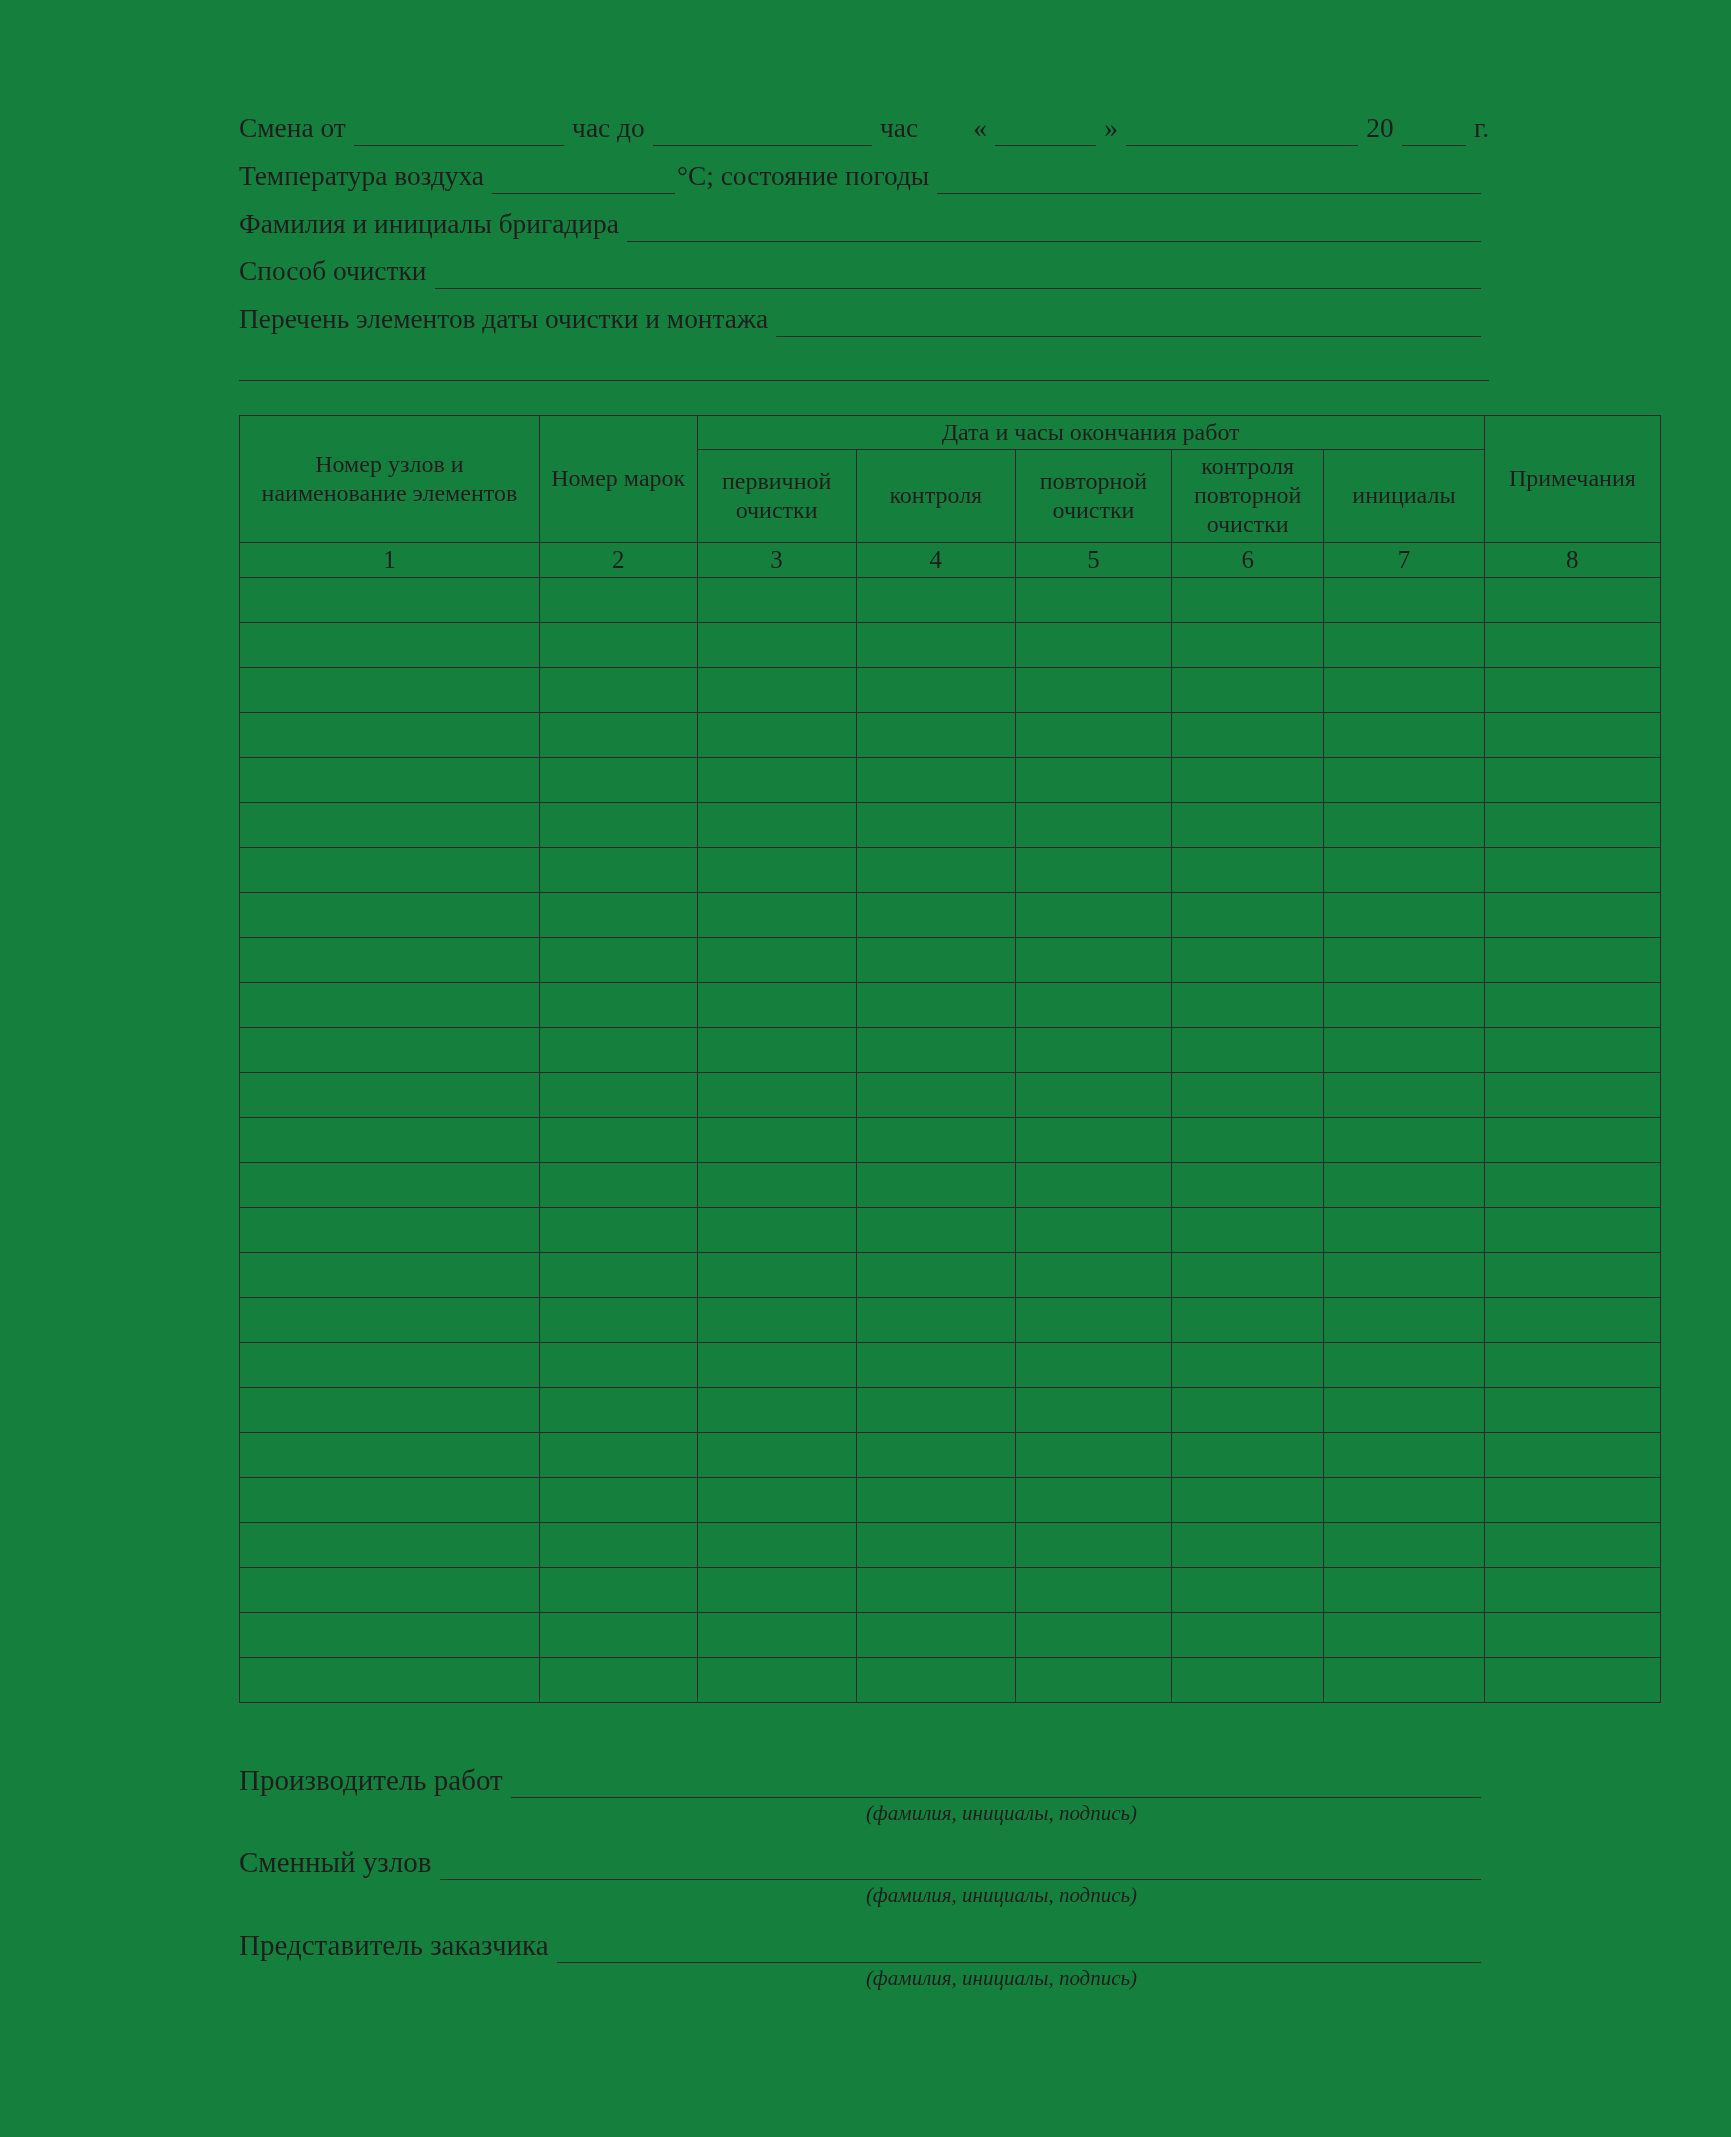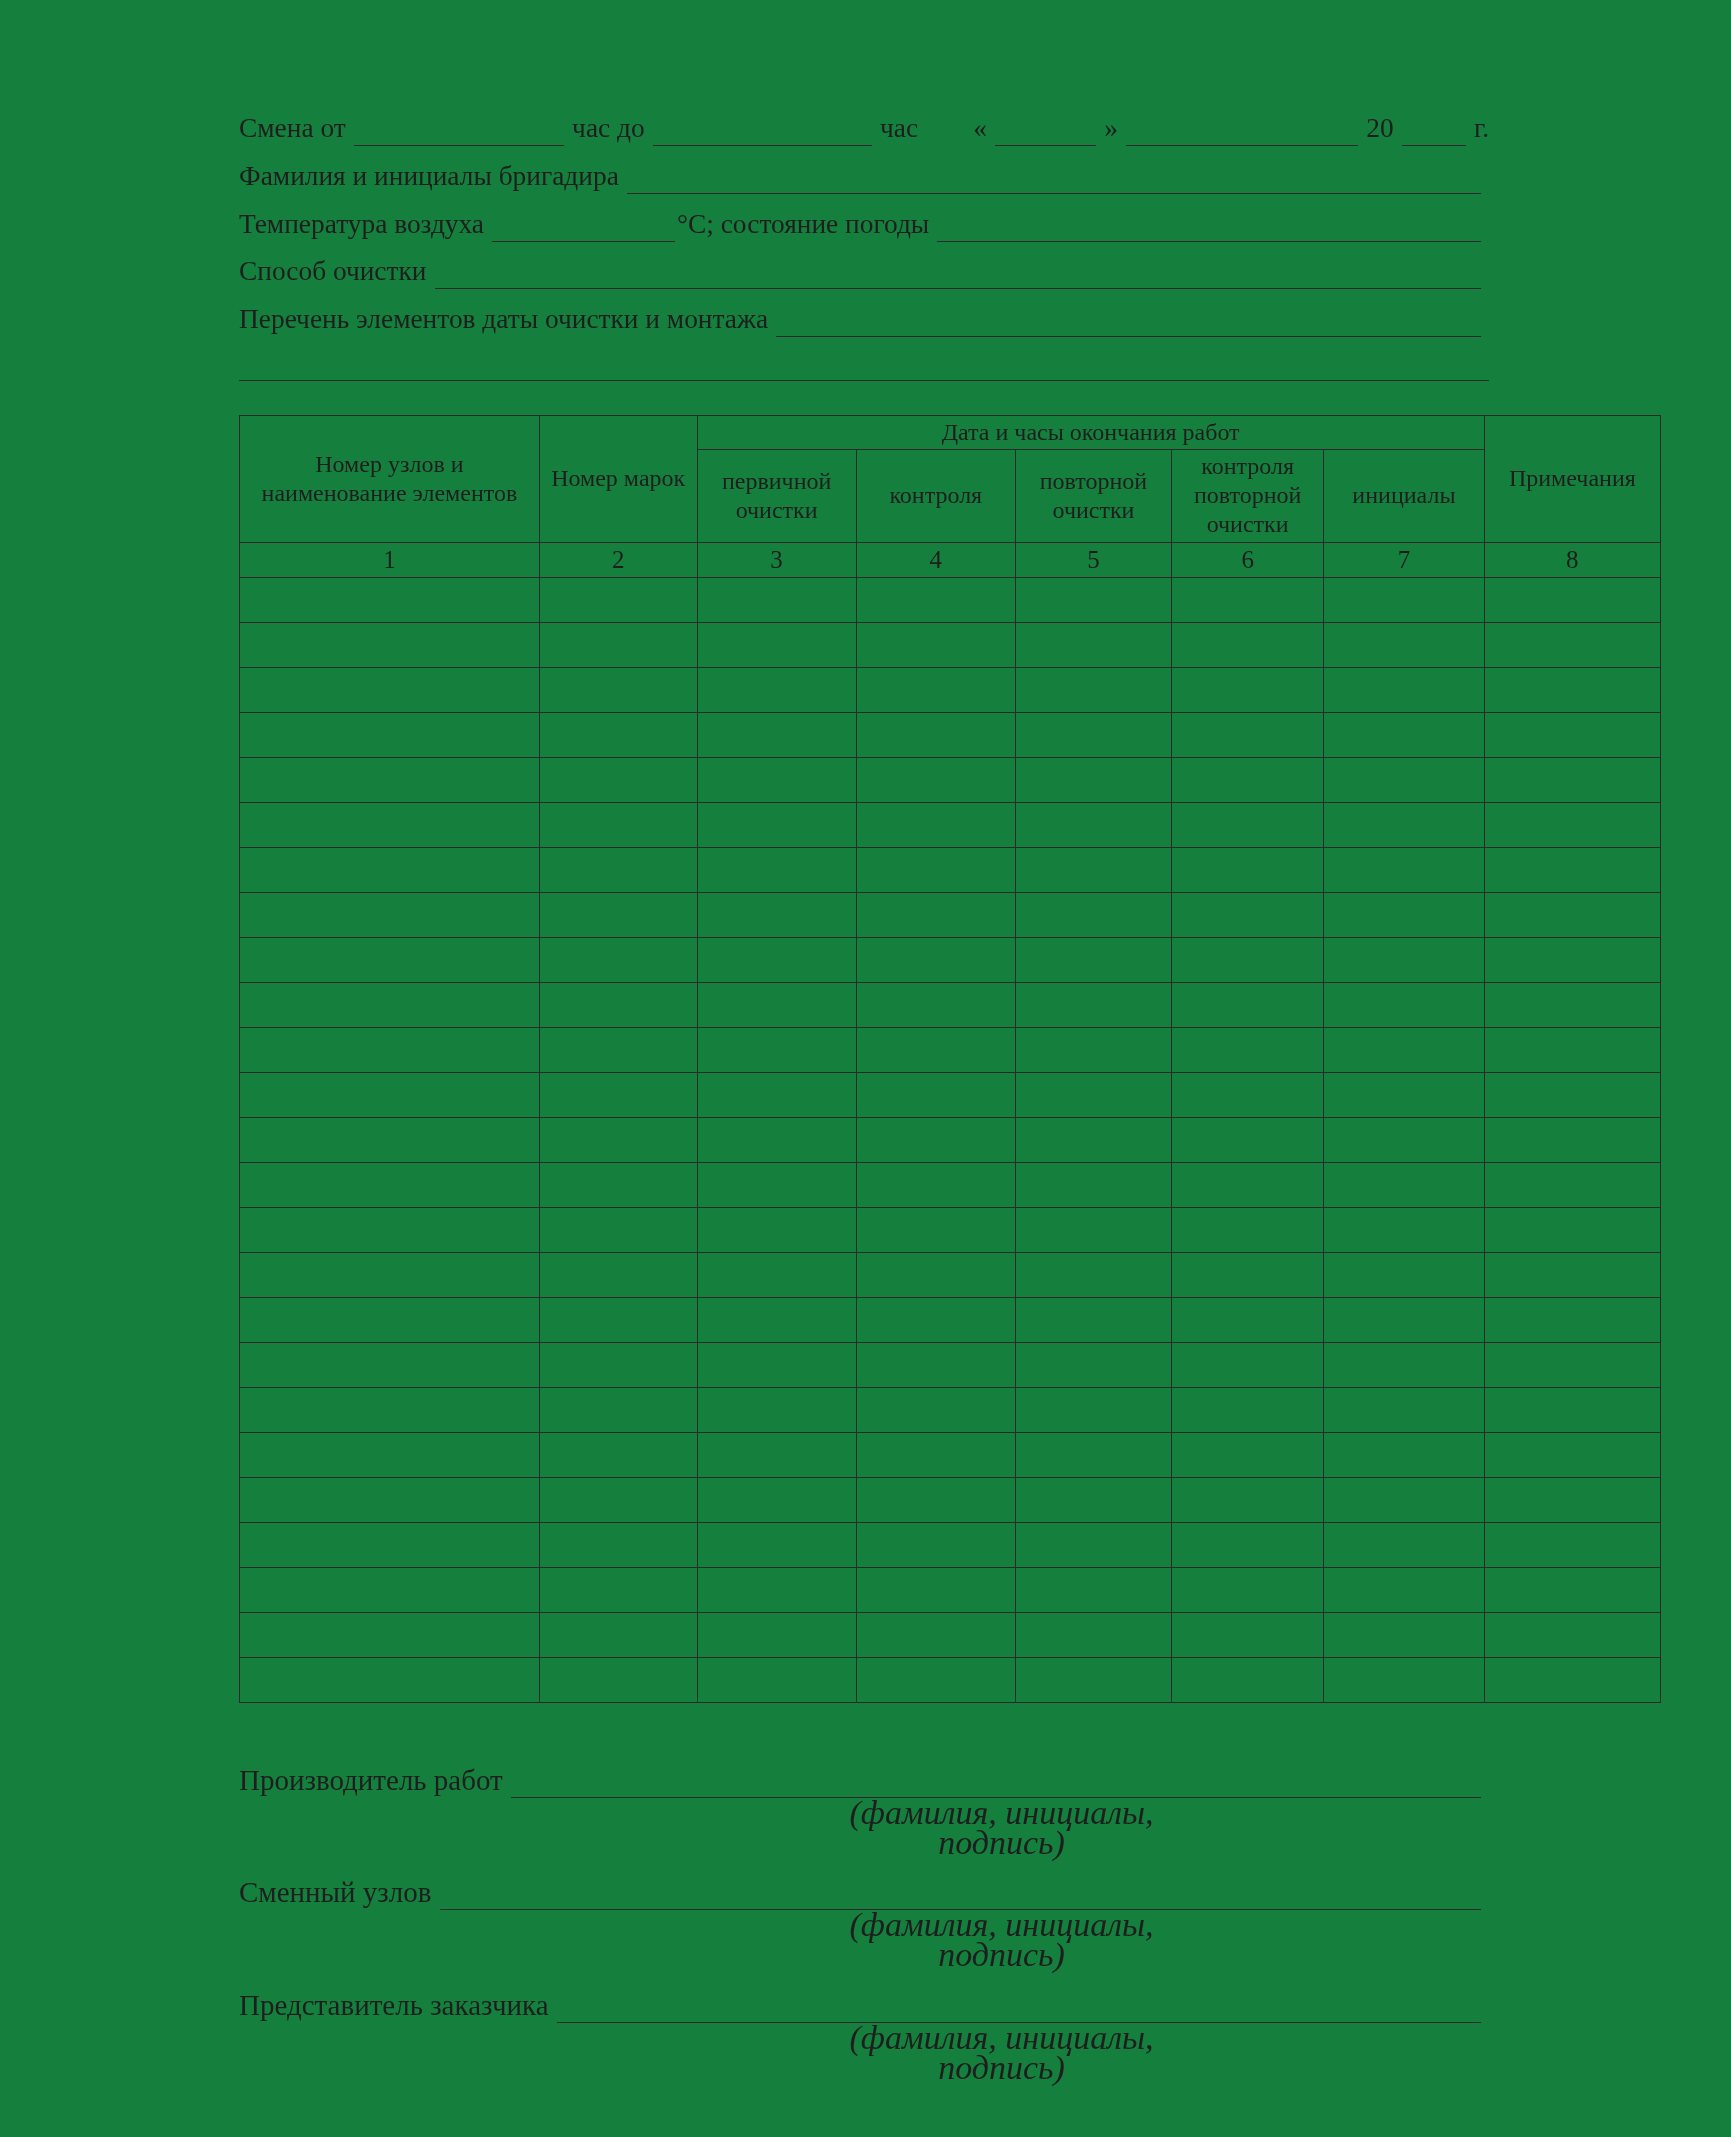--- a/index.html
+++ b/index.html
@@ -77,21 +77,21 @@
   .sig-row {
     display: flex;
     align-items: flex-end;
     font-size: 29px;
     line-height: 35px;
     height: 35px;
     white-space: nowrap;
   }
   .sig-caption {
     font-style: italic;
-    font-size: 34px;
+    font-size: 21px;
     line-height: 30px;
     margin-left: 548px;
     width: 429px;
     text-align: center;
   }
 </style>
 </head>
 <body>
 
 <div class="sheet">
@@ -107,28 +107,28 @@
       <span class="lbl">«</span>
       <span class="blank w110"></span>
       <span class="lbl">»</span>
       <span class="blank w175"></span>
       <span class="lbl">20</span>
       <span class="blank w70"></span>
       <span class="lbl">г.</span>
     </div>
 
     <div class="form-line">
-      <span class="lbl">Фамилия и инициалы бригадира</span>
-      <span class="blank grow"></span>
-    </div>
-
-    <div class="form-line">
       <span class="lbl">Температура воздуха</span>
       <span class="blank w200" style="margin-right:1.8px;"></span>
       <span class="lbl">°С; состояние погоды</span>
+      <span class="blank grow"></span>
+    </div>
+
+    <div class="form-line">
+      <span class="lbl">Фамилия и инициалы бригадира</span>
       <span class="blank grow"></span>
     </div>
 
     <div class="form-line" style="margin-top:5.5px;">
       <span class="lbl">Способ очистки</span>
       <span class="blank grow"></span>
     </div>
 
     <div class="form-line">
       <span class="lbl">Перечень элементов даты очистки и монтажа</span>

